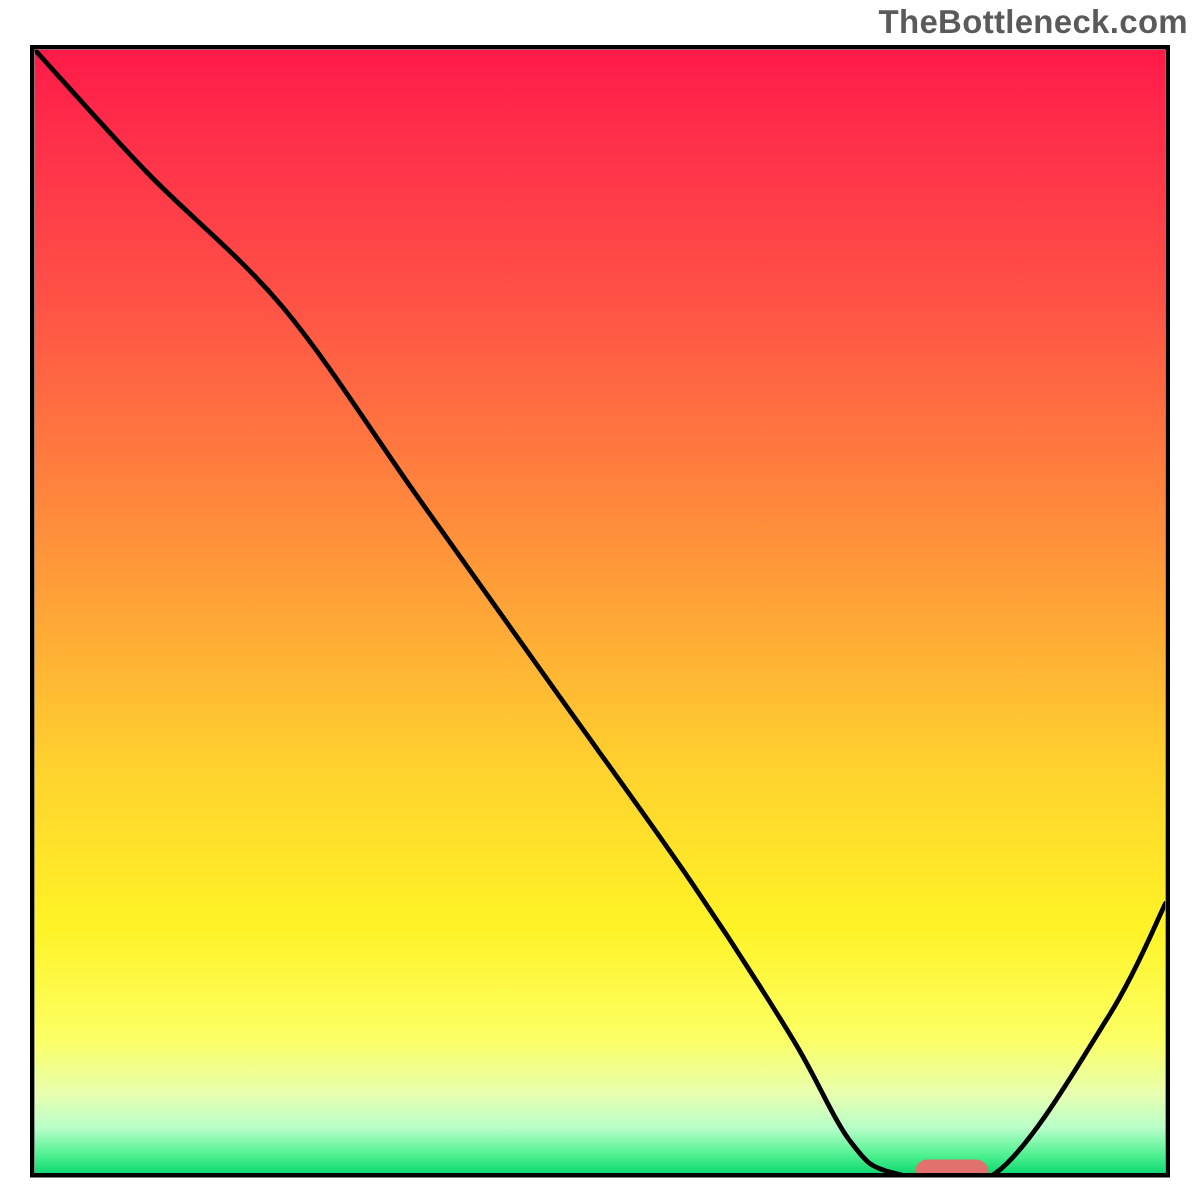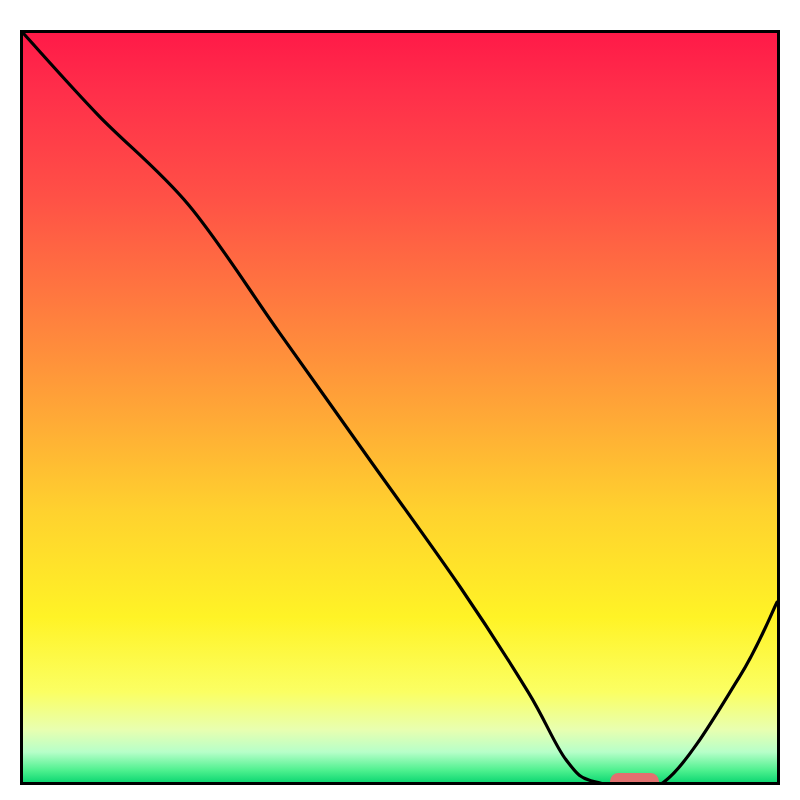--- a/index.html
+++ b/index.html
@@ -63,20 +63,21 @@
     position: absolute;
     background: #e2706f;
     border-radius: 9px;
   }
 </style>
 </head>
 <body>
 
 <div class="container">
 
+  <div class="watermark">TheBottleneck.com</div>
 
   <div class="plot-frame">
     <div class="gradient-bg"></div>
 
     <svg class="curve" viewBox="0 0 760 755" preserveAspectRatio="none">
       <path fill="none" stroke="#000" stroke-width="3.2" stroke-linecap="round" d="M 0.0 0.0 C 12.7 13.8, 48.1 54.1, 76.0 83.0 C 103.9 112.0, 136.8 137.2, 167.2 173.6 C 197.6 210.1, 228.0 259.2, 258.4 302.0 C 288.8 344.8, 319.2 387.6, 349.6 430.4 C 380.0 473.1, 414.2 519.7, 440.8 558.7 C 467.4 597.7, 491.5 635.5, 509.2 664.4 C 526.9 693.3, 535.8 717.3, 547.2 732.4 C 558.6 747.5, 561.1 751.2, 577.6 755.0 C 594.1 758.8, 621.9 772.6, 646.0 755.0 C 670.1 737.4, 703.0 679.5, 722.0 649.3 C 741.0 619.1, 753.7 586.4, 760.0 573.8"></path>
     </svg>
 
     <div class="marker" style="left: 587.1px; top: 740.39px; width: 49.4px; height: 16.61px;"></div>
   </div>

